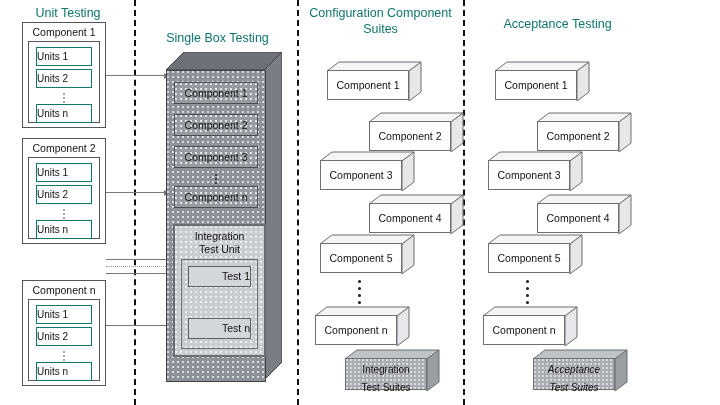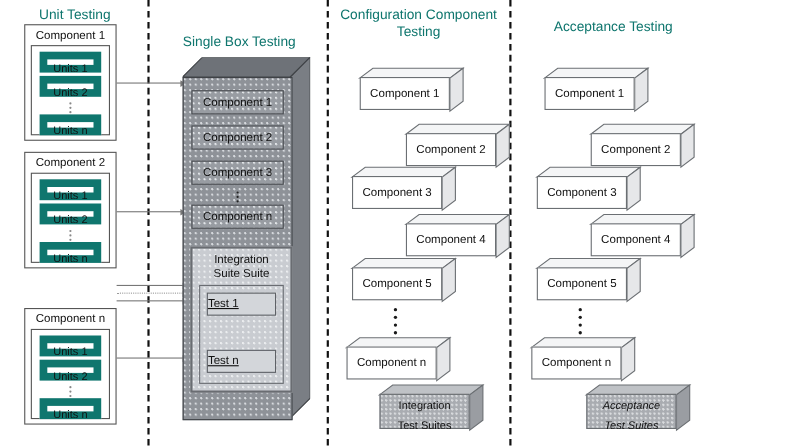--- a/index.html
+++ b/index.html
@@ -17,22 +17,22 @@
              line-height:16px;color:#0f766e;font-weight:400;}
 
   
   .comp-group{position:absolute;border:1px solid #555;background:#fff;
               box-sizing:border-box;}
   .comp-group-label{position:absolute;left:0;right:0;top:3px;
                     text-align:center;font-size:10.5px;color:#111;}
   .units-wrap{position:absolute;left:5px;right:5px;top:18px;bottom:4px;
               border:1px solid #555;box-sizing:border-box;background:#fff;}
   .unit-box{position:absolute;left:7px;right:7px;height:19px;
-            border:7px solid #0f766e;box-sizing:border-box;background:#fff;
-            font-size:10px;line-height:18px;text-align:center;color:#111;}
+            border:1px solid #0f766e;box-sizing:border-box;background:#fff;
+            font-size:10px;line-height:18px;text-align:left;color:#111;}
   .vdots{position:absolute;left:0;right:0;text-align:center;
          font-size:9px;line-height:6px;letter-spacing:0;color:#777;}
   .vdots i{display:block;width:2px;height:2px;background:#888;
            margin:2px auto;border-radius:50%;font-style:normal;}
 
   
   .arrow{position:absolute;height:0;border-top:1px solid #777;}
   .arrow::after{content:"";position:absolute;right:-1px;top:-3px;
                 width:0;height:0;border-left:5px solid #777;
                 border-top:3px solid transparent;
@@ -58,21 +58,21 @@
          border:2px solid #6a6d72;box-sizing:border-box;
          background:#c9ccd1;
          background-image:radial-gradient(circle at 1px 1px,#eceef0 1px,transparent 1.2px);
          background-size:5px 5px;}
   .suite-title{position:absolute;left:0;right:0;top:4px;text-align:center;
                font-size:10.5px;line-height:13px;color:#111;}
   .suite-inner{position:absolute;left:6px;right:6px;top:33px;bottom:6px;
                border:1px solid #6a6d72;box-sizing:border-box;background:transparent;}
   .test-box{position:absolute;left:6px;right:6px;height:21px;
             border:1px solid #5e6166;box-sizing:border-box;background:#d3d6da;
-            font-size:10.5px;line-height:19px;text-align:left;color:#111;text-decoration:underline;}
+            font-size:10.5px;line-height:19px;text-align:right;color:#111;}
 
   
   .slab{position:absolute;width:94px;height:30px;}
   .slab .face{position:absolute;left:0;top:8px;width:82px;height:30px;
               border:1px solid #6b6f73;box-sizing:border-box;background:#fff;
               font-size:10.5px;line-height:28px;text-align:center;color:#111;}
   .slab svg{position:absolute;left:0;top:0;overflow:visible;}
 
   .slab.gray .face{background:#a9acb1;
         background-image:radial-gradient(circle at 1px 1px,#d9dbde 1px,transparent 1.2px);
@@ -163,32 +163,32 @@
     <div class="vdots" style="top:120px;width:100px;left:0;">
         <i style="background:#222"></i>
         <i style="background:#222"></i>
         <i style="background:#222"></i>
       </div>
     <div class="tcomp" style="top:134px;">Component n</div>
 
     <div class="suite" style="top:172px;height:133px;">
       <div class="suite-title">
         <span>Integration</span><br>
-        <span>Suite Suite</span>
+        <span>Test Unit</span>
       </div>
       <div class="suite-inner">
         <div class="test-box" style="top:6px;">Test 1</div>
         <div class="test-box" style="top:58px;">Test n</div>
       </div>
     </div>
   </div>
 
   <div class="col-title" style="left:303px;top:5px;width:155px;">
     <span>Configuration Component</span><br>
-    <span>Testing</span>
+    <span>Suites</span>
   </div>
 
   <div class="slab" style="left:327px;top:62px;">
     <svg width="110" height="42">
       <polygon points="0,9 12,0 94,0 82,9" fill="#f4f5f6" stroke="#6b6f73" stroke-width="1"></polygon>
       <polygon points="82,9 94,0 94,30 82,39" fill="#e6e7e9" stroke="#6b6f73" stroke-width="1"></polygon>
     </svg>
     <div class="face">Component 1</div>
   </div>
 

